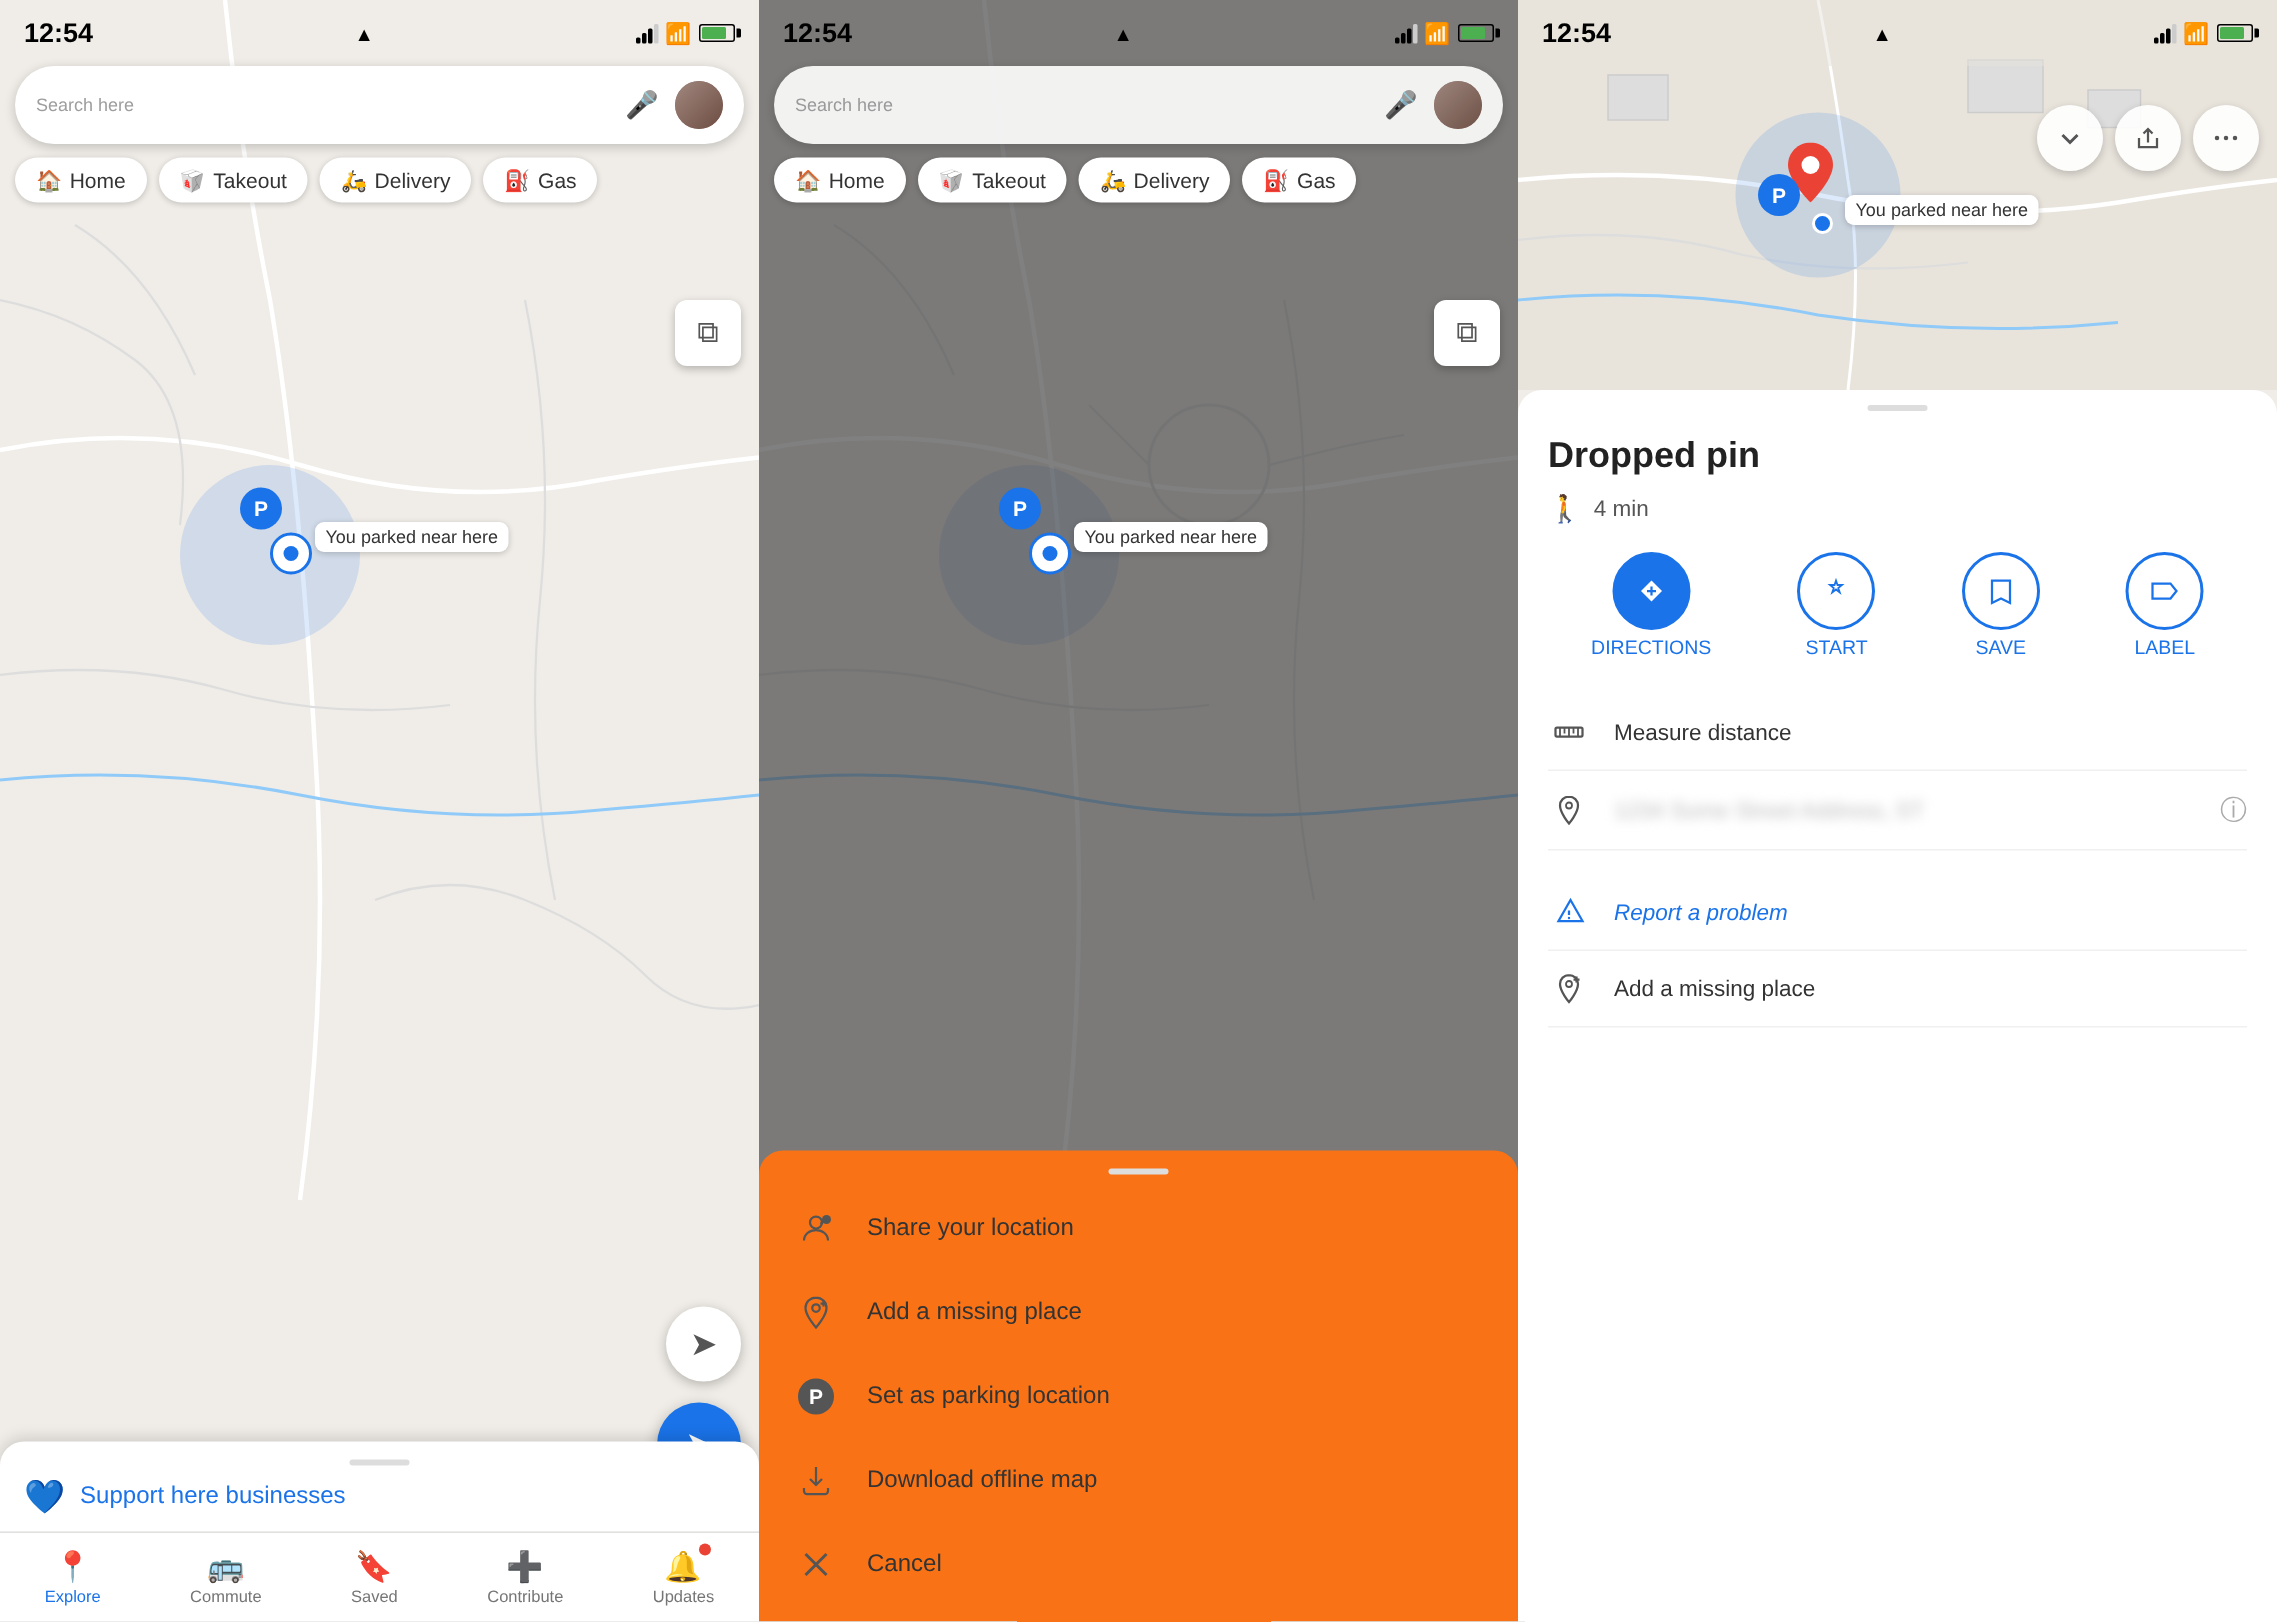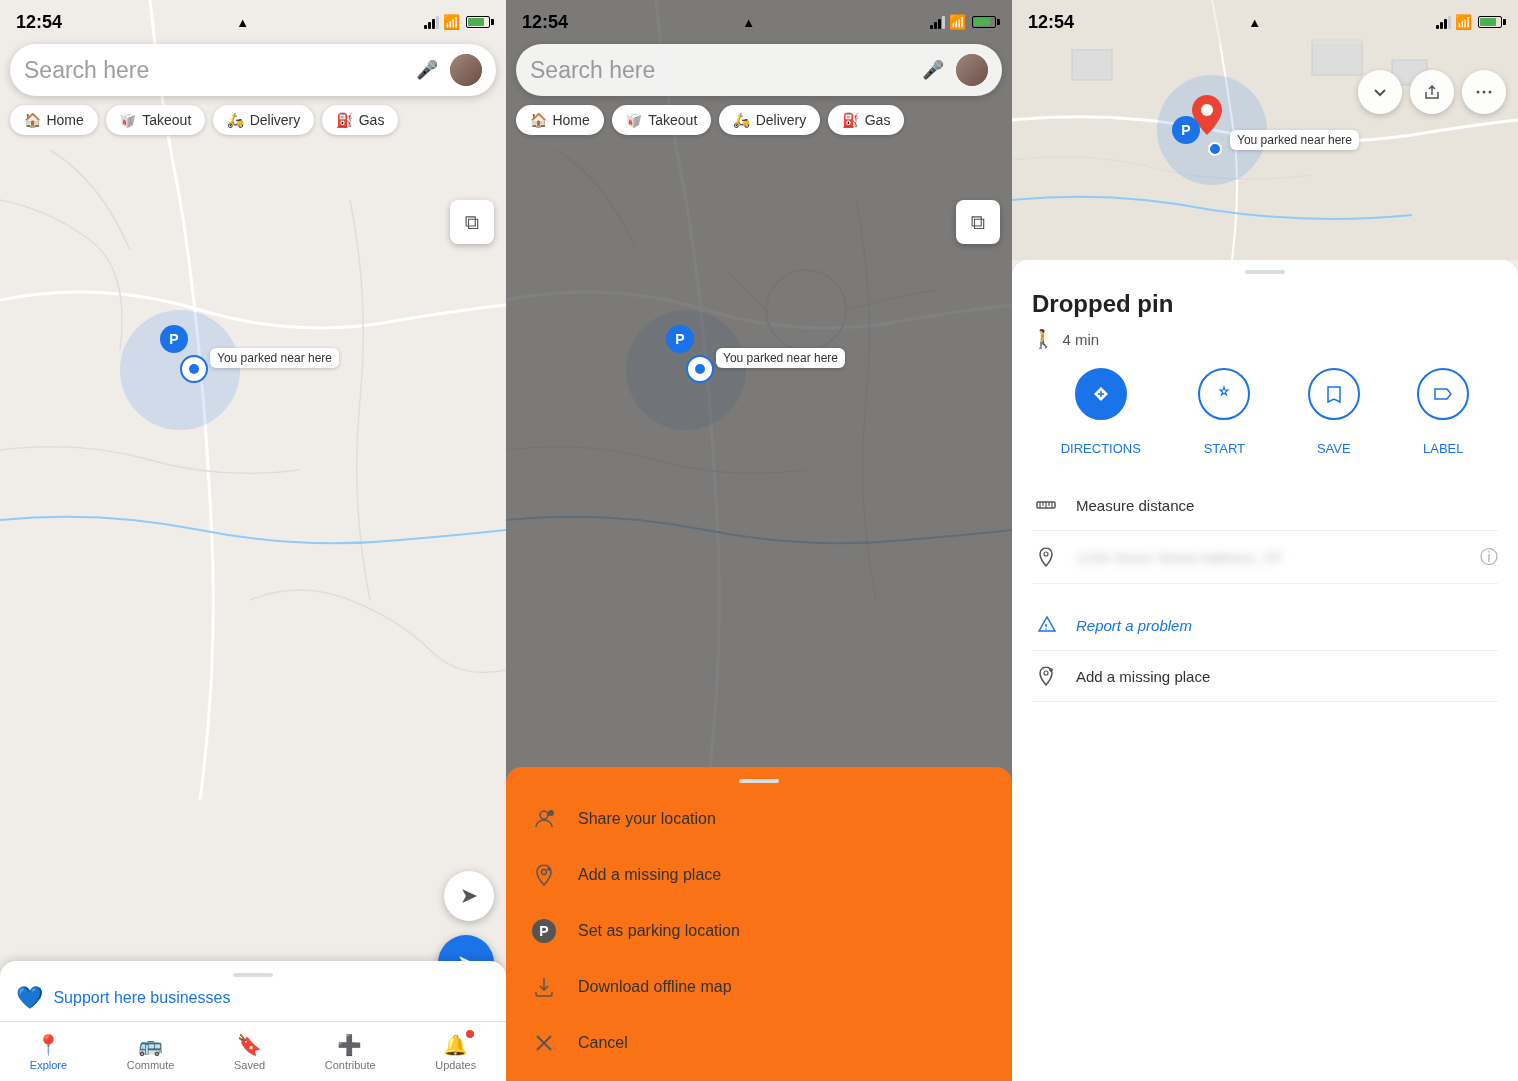--- a/index.html
+++ b/index.html
@@ -76,21 +76,21 @@
       background: #fff;
       border-radius: 26px;
       display: flex;
       align-items: center;
       padding: 0 14px;
       z-index: 10;
       box-shadow: 0 2px 8px rgba(0,0,0,0.2);
     }
     .search-placeholder {
       flex: 1;
-      font-size: 23px;
+      font-size: 12px;
       color: #9e9e9e;
     }
     .search-mic {
       width: 24px; height: 24px;
       display: flex; align-items: center; justify-content: center;
       color: #757575;
       font-size: 18px;
       margin-right: 10px;
     }
     .search-avatar {
@@ -399,21 +399,21 @@
     
     .action-buttons {
       display: flex;
       justify-content: space-around;
       margin-bottom: 24px;
     }
     .action-btn {
       display: flex;
       flex-direction: column;
       align-items: center;
-      gap: 21px;
+      gap: 4px;
     }
     .action-btn-circle {
       width: 52px; height: 52px;
       border-radius: 50%;
       border: 2px solid #1a73e8;
       display: flex; align-items: center; justify-content: center;
       font-size: 22px;
       color: #1a73e8;
     }
     .action-btn-circle.filled {

